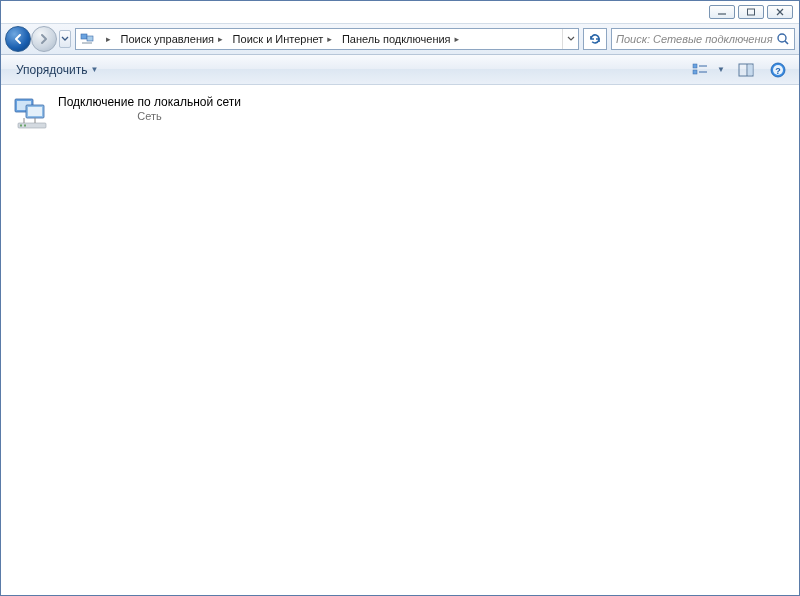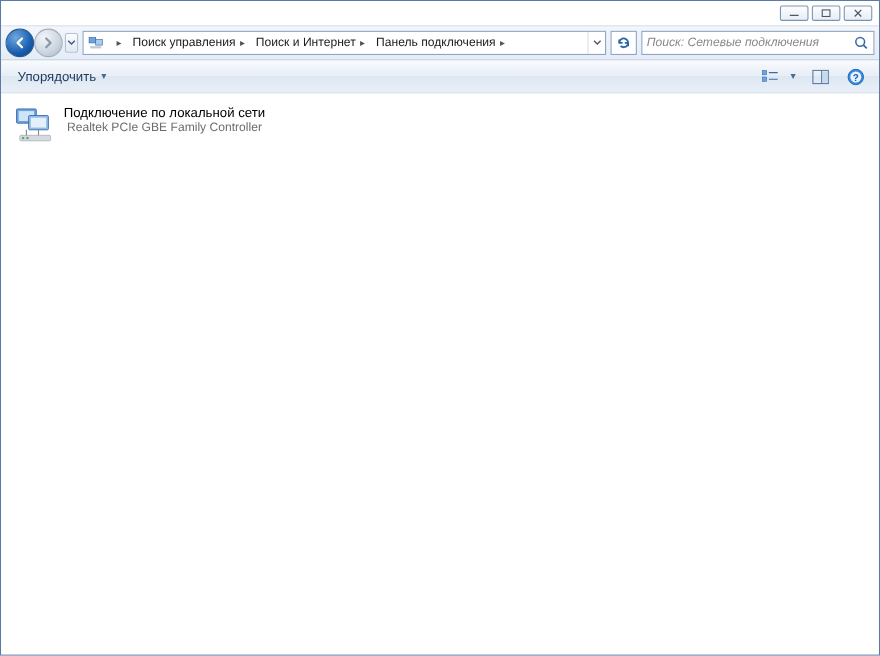--- a/index.html
+++ b/index.html
@@ -92,21 +92,21 @@
     display:flex; align-items:center; justify-content:center;
     color:#555; border-left:1px solid #ddd; cursor:pointer;
   }
   .refresh {
     width:24px; height:22px;
     background:#fff; border:1px solid #8ea6c2;
     display:flex; align-items:center; justify-content:center;
     color:#2a66a8; cursor:pointer;
   }
   .searchbox {
-    width:212px; height:22px;
+    width:184px; height:22px;
     background:#fff; border:1px solid #8ea6c2;
     display:flex; align-items:center;
     padding:0 4px; color:#888; font-style:italic; font-size:11px;
     position:relative;
   }
   .searchbox .mag {
     position:absolute; right:4px; top:3px; color:#3a6aa8; font-style:normal;
   }
 
   
@@ -289,16 +289,16 @@
         <rect x="16" y="12" width="14" height="9" fill="#e4f0fa"></rect>
         <rect x="6" y="28" width="28" height="5" rx="1" fill="#d4dae0" stroke="#9aa4b0" stroke-width="0.6"></rect>
         <rect x="8" y="29.5" width="2" height="2" fill="#6aa46a"></rect>
         <rect x="12" y="29.5" width="2" height="2" fill="#6aa46a"></rect>
         <line x1="12" y1="23" x2="12" y2="28" stroke="#888" stroke-width="1"></line>
         <line x1="23" y1="23" x2="23" y2="28" stroke="#888" stroke-width="1"></line>
       </svg>
     </div>
     <div class="conn-text">
       <span class="conn-title">Подключение по локальной сети</span>
-      <span class="conn-sub">Realtek PCIe GBE Family Controller</span>
+      <span class="conn-sub">Сеть</span>
     </div>
   </div>
 </div>
 
 </body></html>

